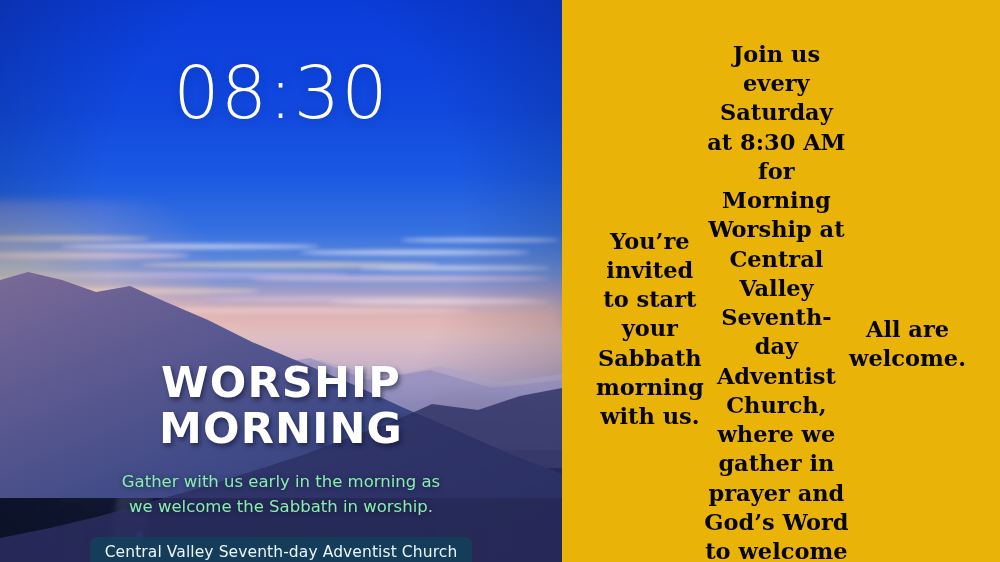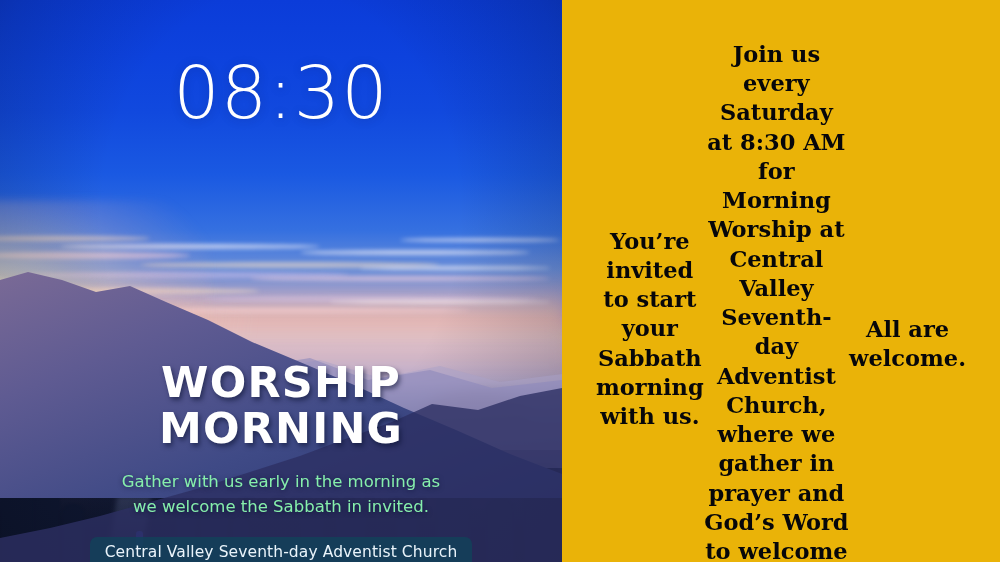--- a/index.html
+++ b/index.html
@@ -392,21 +392,21 @@
 
     <div class="clock-block">
       <div class="clock-time">08:30</div>
     </div>
 
     <div class="headline-block">
       <div class="headline">WORSHIP</div>
       <div class="headline">MORNING</div>
       <div class="subtitle">
         <div>Gather with us early in the morning as</div>
-        <div>we welcome the Sabbath in invited.</div>
+        <div>we welcome the Sabbath in worship.</div>
       </div>
       <div class="badge-row">
         <span class="badge">Central Valley Seventh-day Adventist Church</span>
       </div>
     </div>
   </div>
 
   <div class="text-panel">
     <div class="para">You’re invited to start your Sabbath morning with us.</div>
     <div class="para">Join us every Saturday at 8:30 AM for Morning Worship at Central Valley Seventh-day Adventist Church, where we gather in prayer and God’s Word to welcome the Sabbath together.</div>

